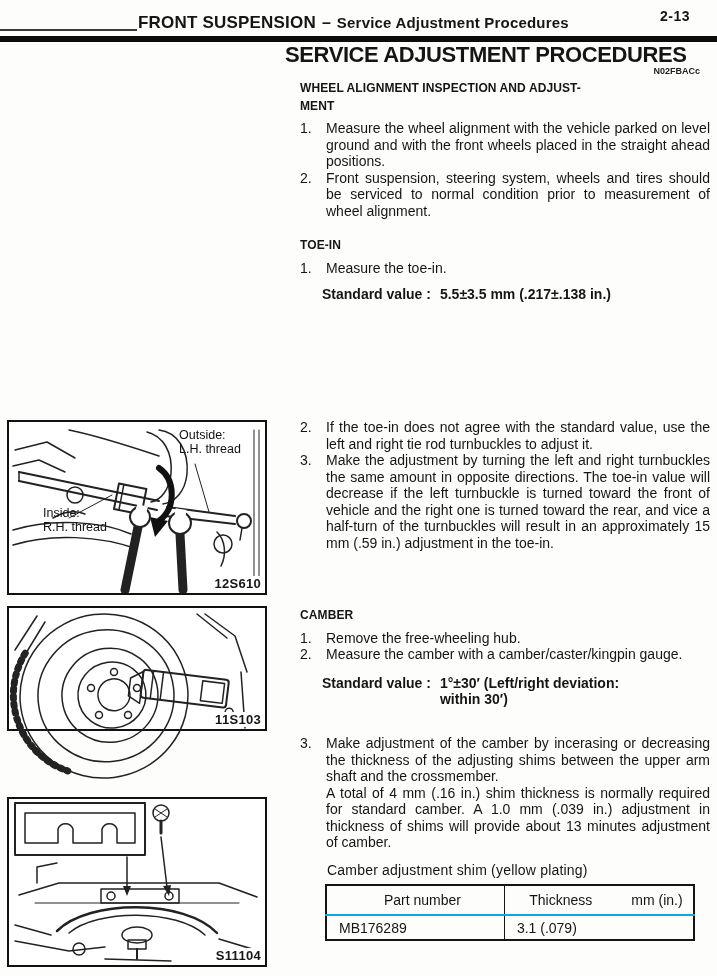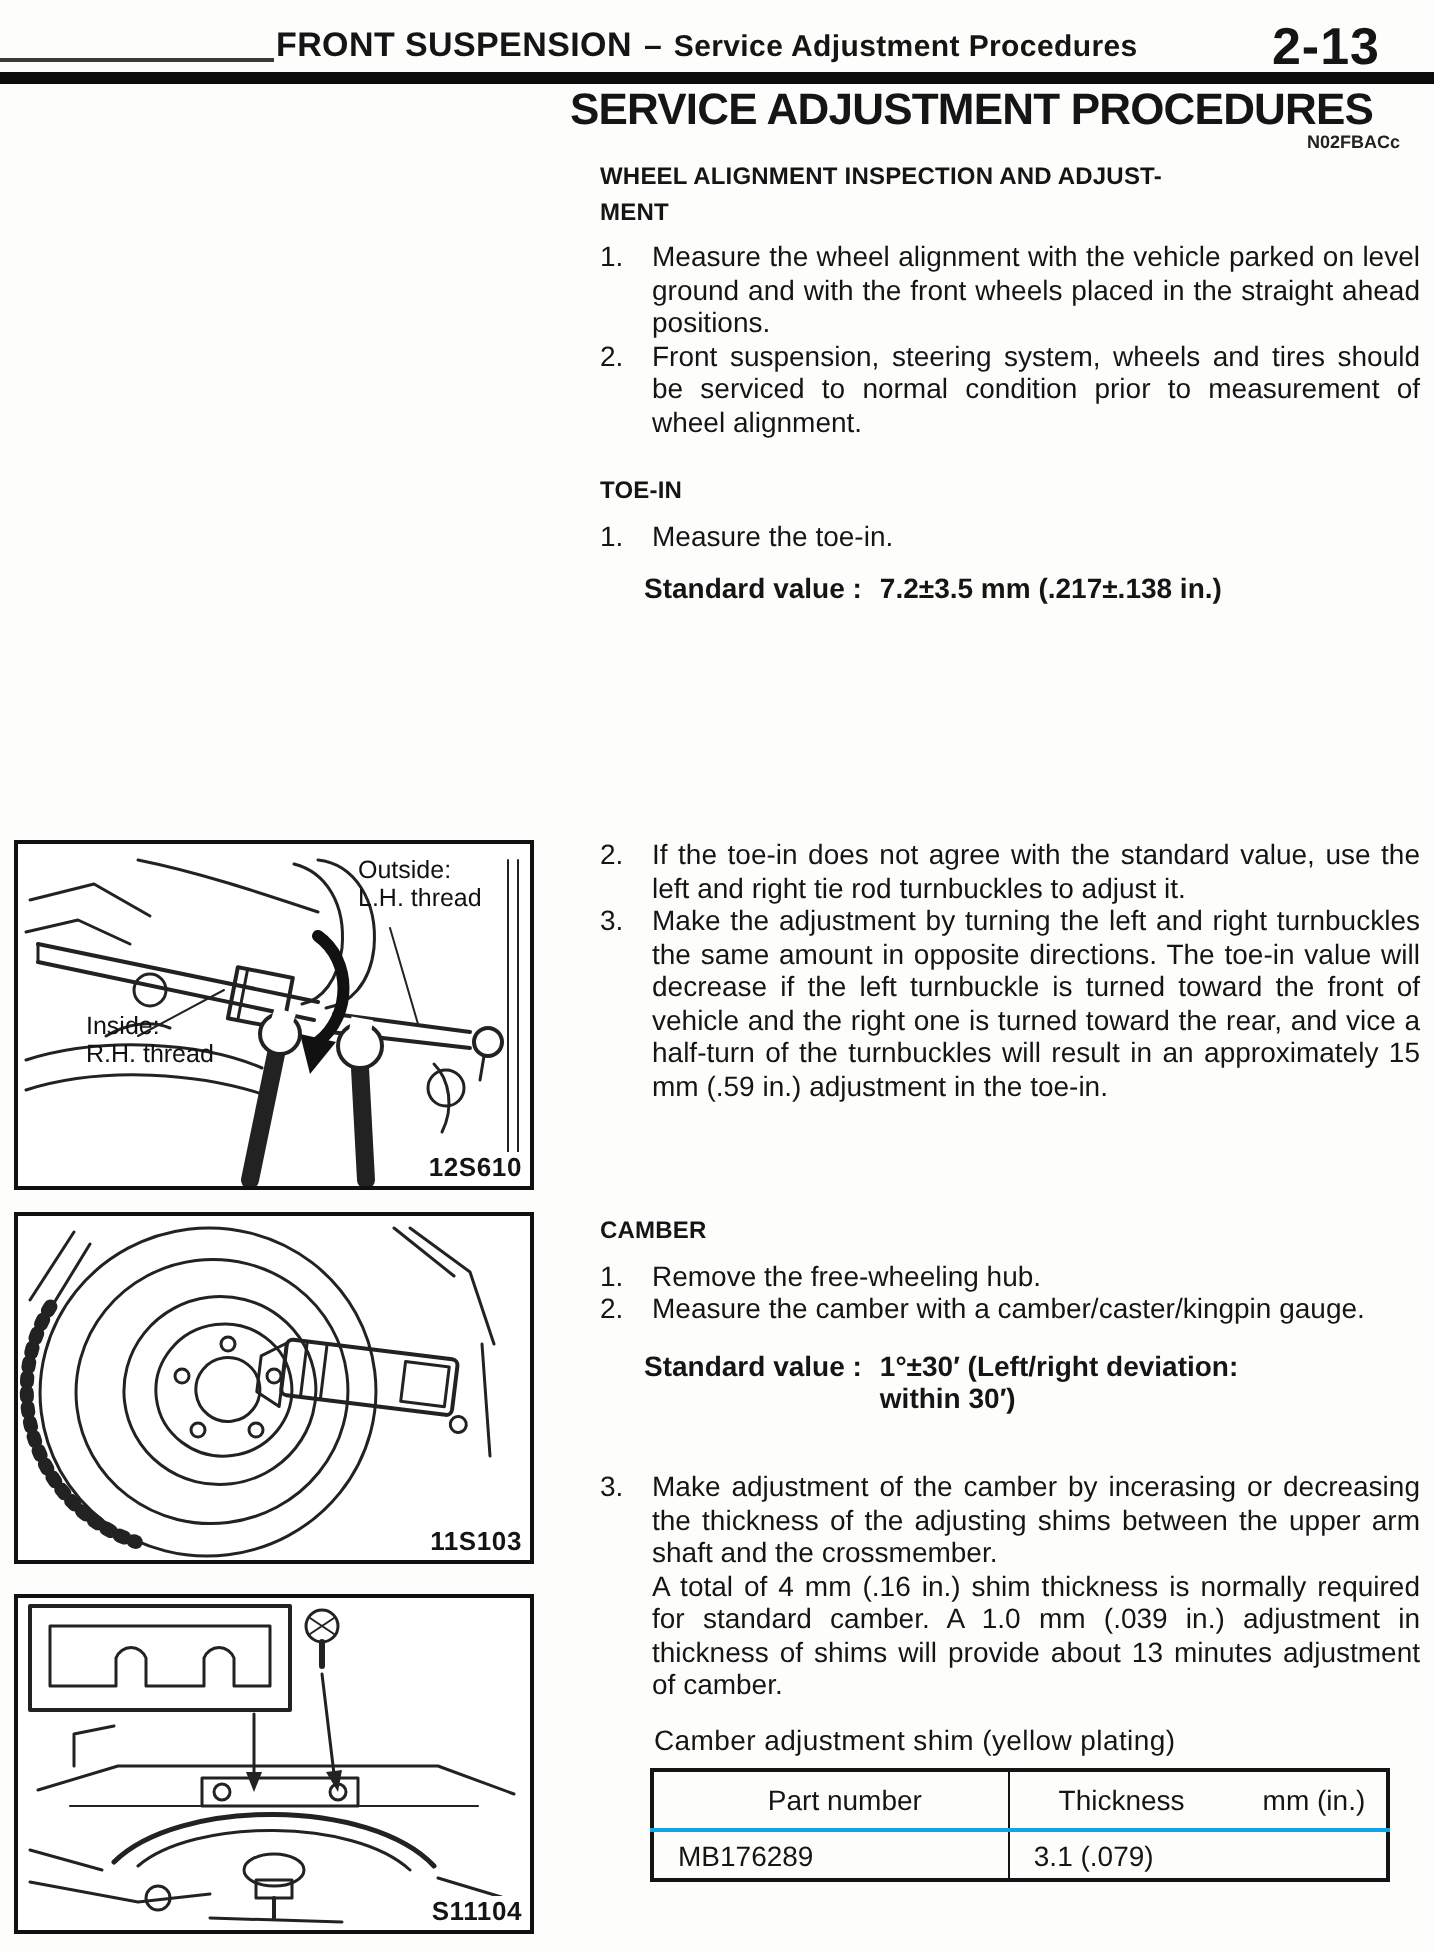--- a/index.html
+++ b/index.html
@@ -7,21 +7,21 @@
     position:relative; width:717px; height:976px; margin:0 auto;
     background:#fdfdfb; color:#151515; overflow:hidden;
     font-family:"Liberation Sans", sans-serif;
     -webkit-font-smoothing:antialiased;
   }
   
   .hdr-main { position:absolute; left:138px; top:13px; white-space:nowrap; font-weight:bold; }
   .hdr-title { font-size:17px; letter-spacing:0.2px; }
   .hdr-sep { font-size:16px; margin:0 6px; }
   .hdr-sub { font-size:15px; letter-spacing:0.2px; }
-  .page-num { position:absolute; right:27px; top:8px; font-size:26px; font-weight:bold; letter-spacing:0.5px; }
+  .page-num { position:absolute; right:27px; top:8px; font-size:14px; font-weight:bold; letter-spacing:0.5px; }
   .rule-thin-left { position:absolute; left:0; top:29px; width:137px; height:2px; background:#3a3a3a; }
   .rule-thick { position:absolute; left:0; top:36px; width:717px; height:6px; background:#0c0c0c; }
   
   .main-title { position:absolute; left:285px; top:42px; font-size:22px; font-weight:bold; letter-spacing:-0.4px; white-space:nowrap; }
   .ref-code { position:absolute; left:600px; top:66px; width:100px; text-align:right; font-size:9px; font-weight:bold; color:#222; }
   
   .col { position:absolute; left:300px; width:410px; font-size:14px; line-height:16.5px; }
   .sec-heading { font-size:12px; font-weight:bold; line-height:17.5px; letter-spacing:0.1px; margin-bottom:5px; }
   .list-item { display:flex; }
   .list-item .num { flex:none; width:26px; }
@@ -76,21 +76,21 @@
   </div>
 
   <div class="col" style="top:237px;">
     <div class="sec-heading">TOE-IN</div>
     <div class="list-item">
       <span class="num">1.</span>
       <span class="itext">Measure the toe-in.</span>
     </div>
     <div class="std-block" style="margin:10px 0 0 22px;">
       <span class="std-label">Standard value :</span>
-      <span class="std-value">7.2±3.5 mm (.217±.138 in.)</span>
+      <span class="std-value">5.5±3.5 mm (.217±.138 in.)</span>
     </div>
   </div>
 
   <div class="col" style="top:419px;">
     <div class="list-item">
       <span class="num">2.</span>
       <span class="itext">If the toe-in does not agree with the standard value, use the left and right tie rod turnbuckles to adjust it.</span>
     </div>
     <div class="list-item">
       <span class="num">3.</span>
@@ -203,21 +203,21 @@
       <span style="display:block;">Outside:</span>
       <span style="display:block;">L.H. thread</span>
     </span>
     <span class="fig-label" style="left:34px; top:84px;">
       <span style="display:block;">Inside:</span>
       <span style="display:block;">R.H. thread</span>
     </span>
     <span class="fig-code">12S610</span>
   </div>
 
-  <div class="figure" style="top:606px; height:176px;text-align:center;">
+  <div class="figure" style="top:606px; height:125px;text-align:center;">
     <svg width="256" height="172" viewBox="0 0 256 172">
       <g fill="none" stroke="#222" stroke-width="1.5" stroke-linecap="round" stroke-linejoin="round">
 
         <path d="M6,42 L28,8"></path>
         <path d="M14,50 L36,14"></path>
         <path d="M196,6 L226,28 L238,64"></path>
         <path d="M188,6 L218,30"></path>
         <path d="M232,64 L236,120"></path>
 
         <g transform="rotate(-7 95 88)">

